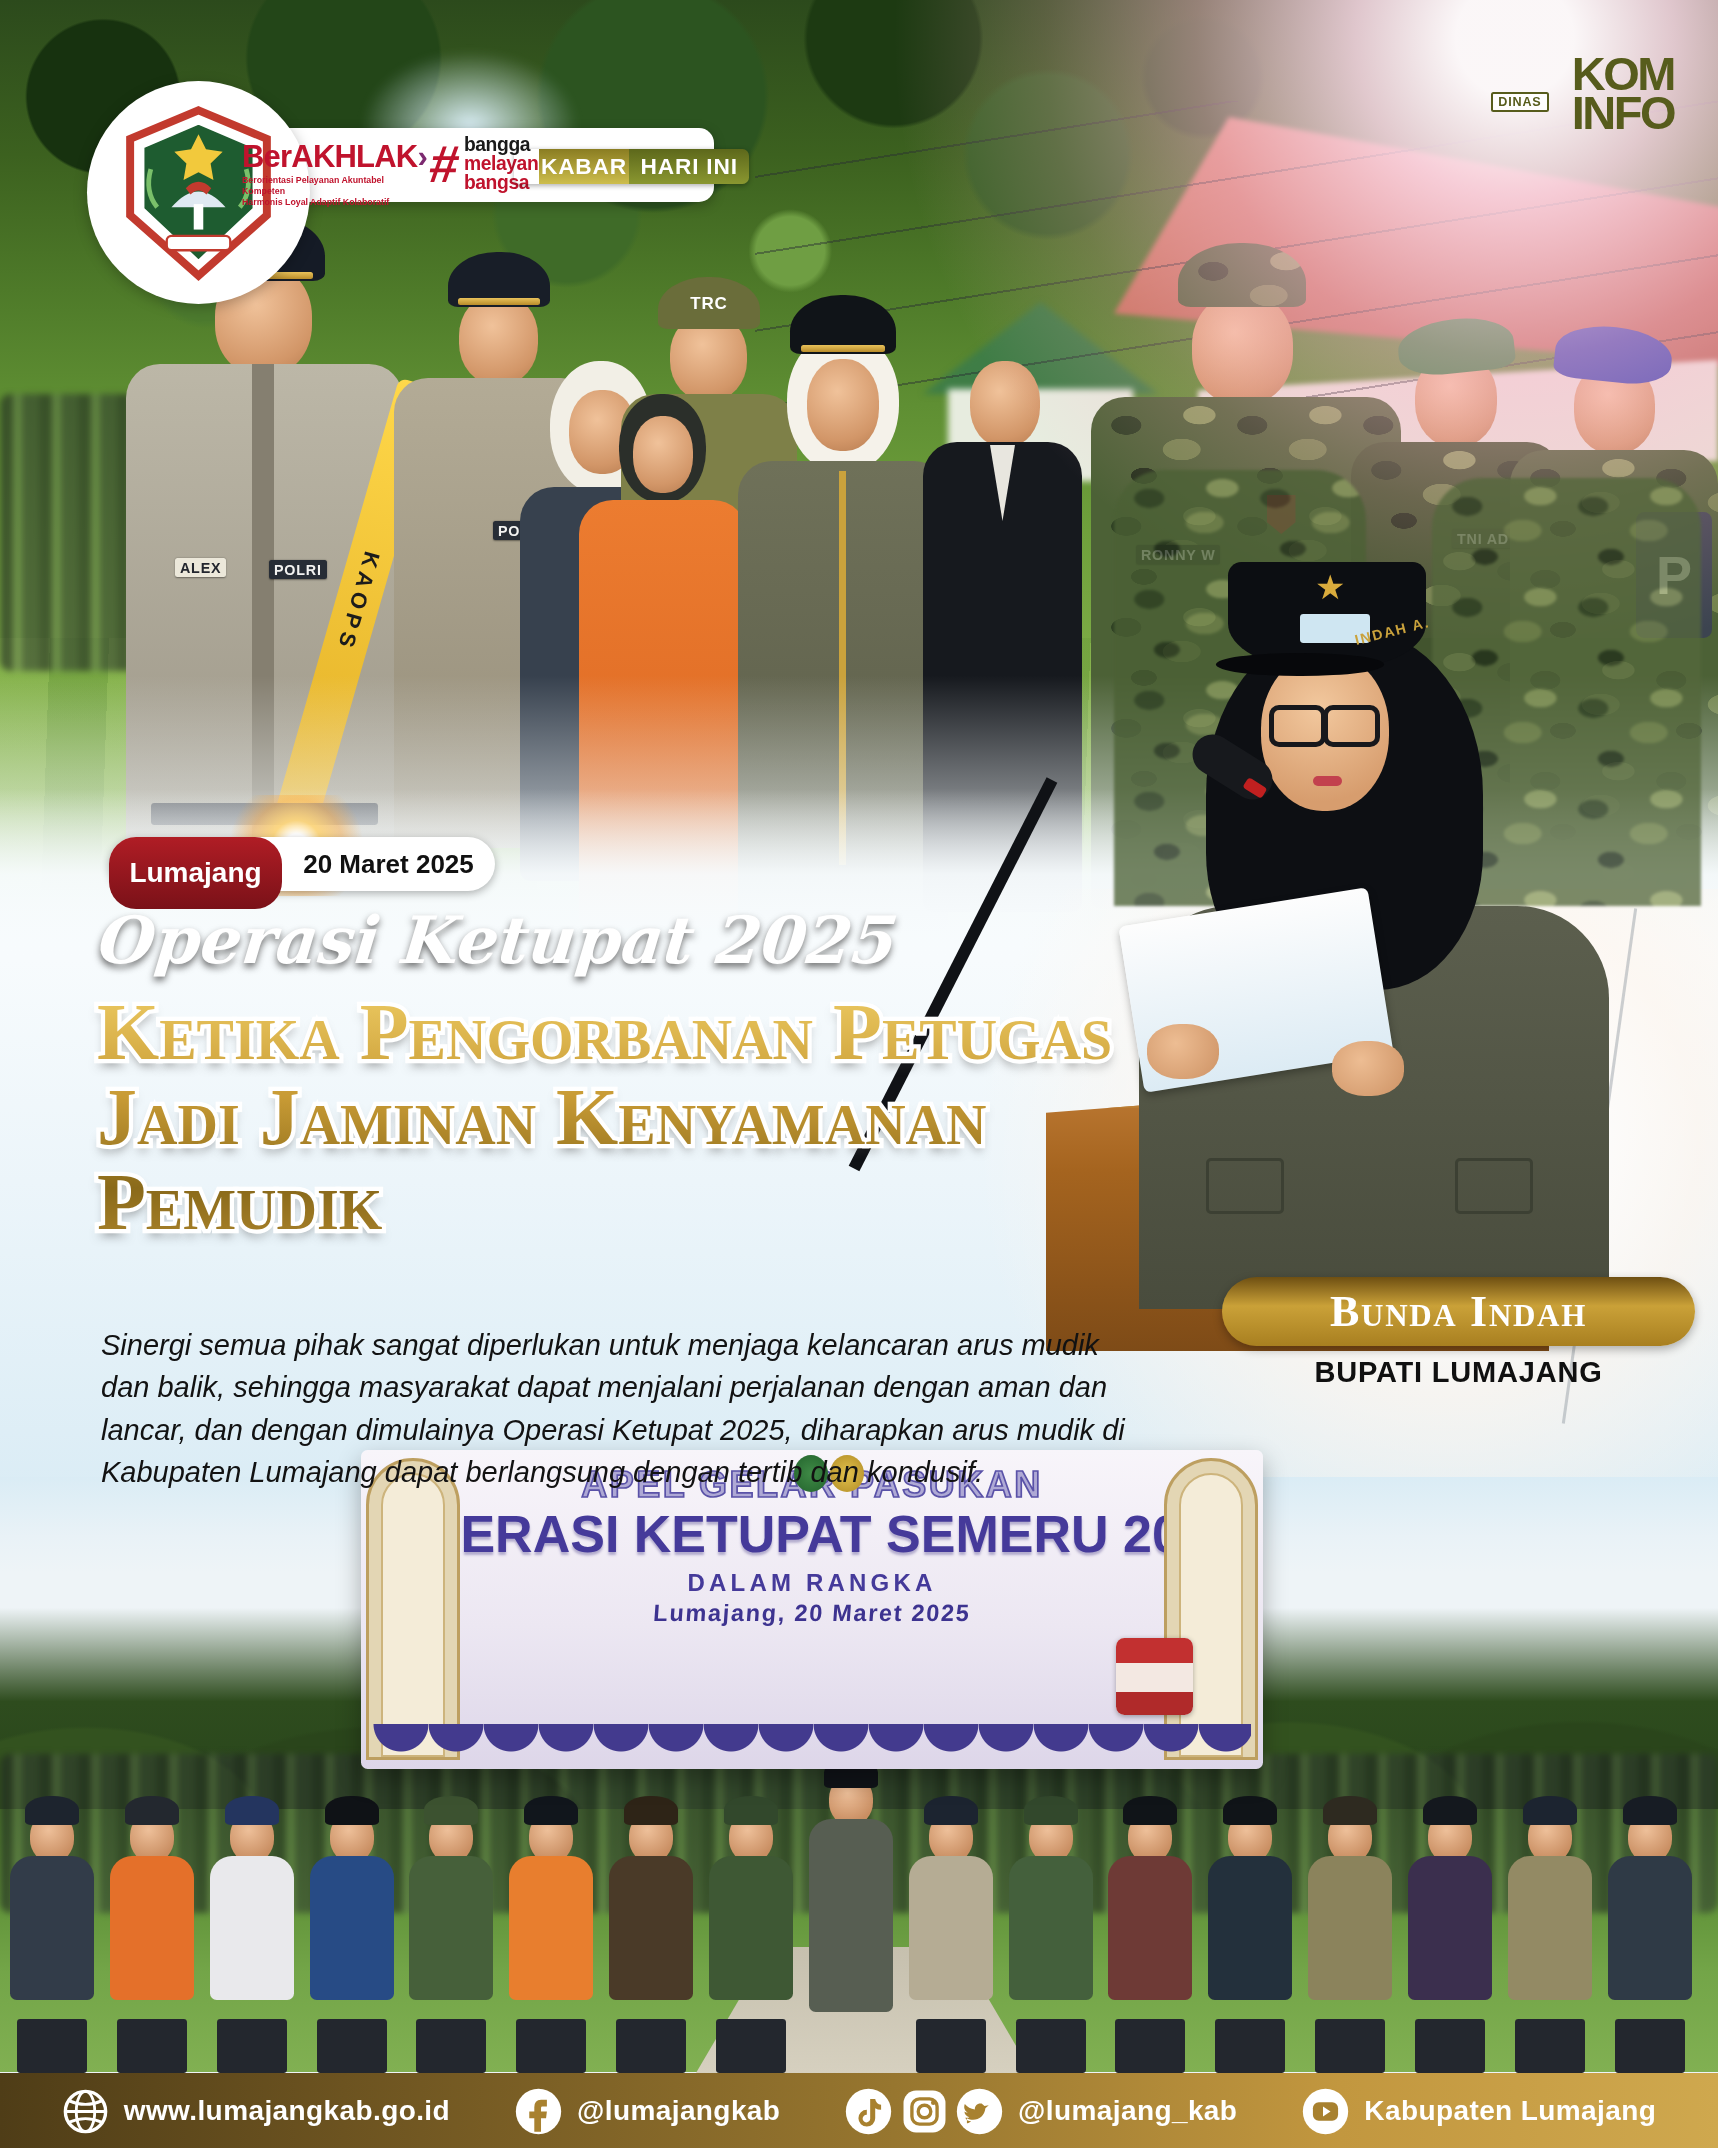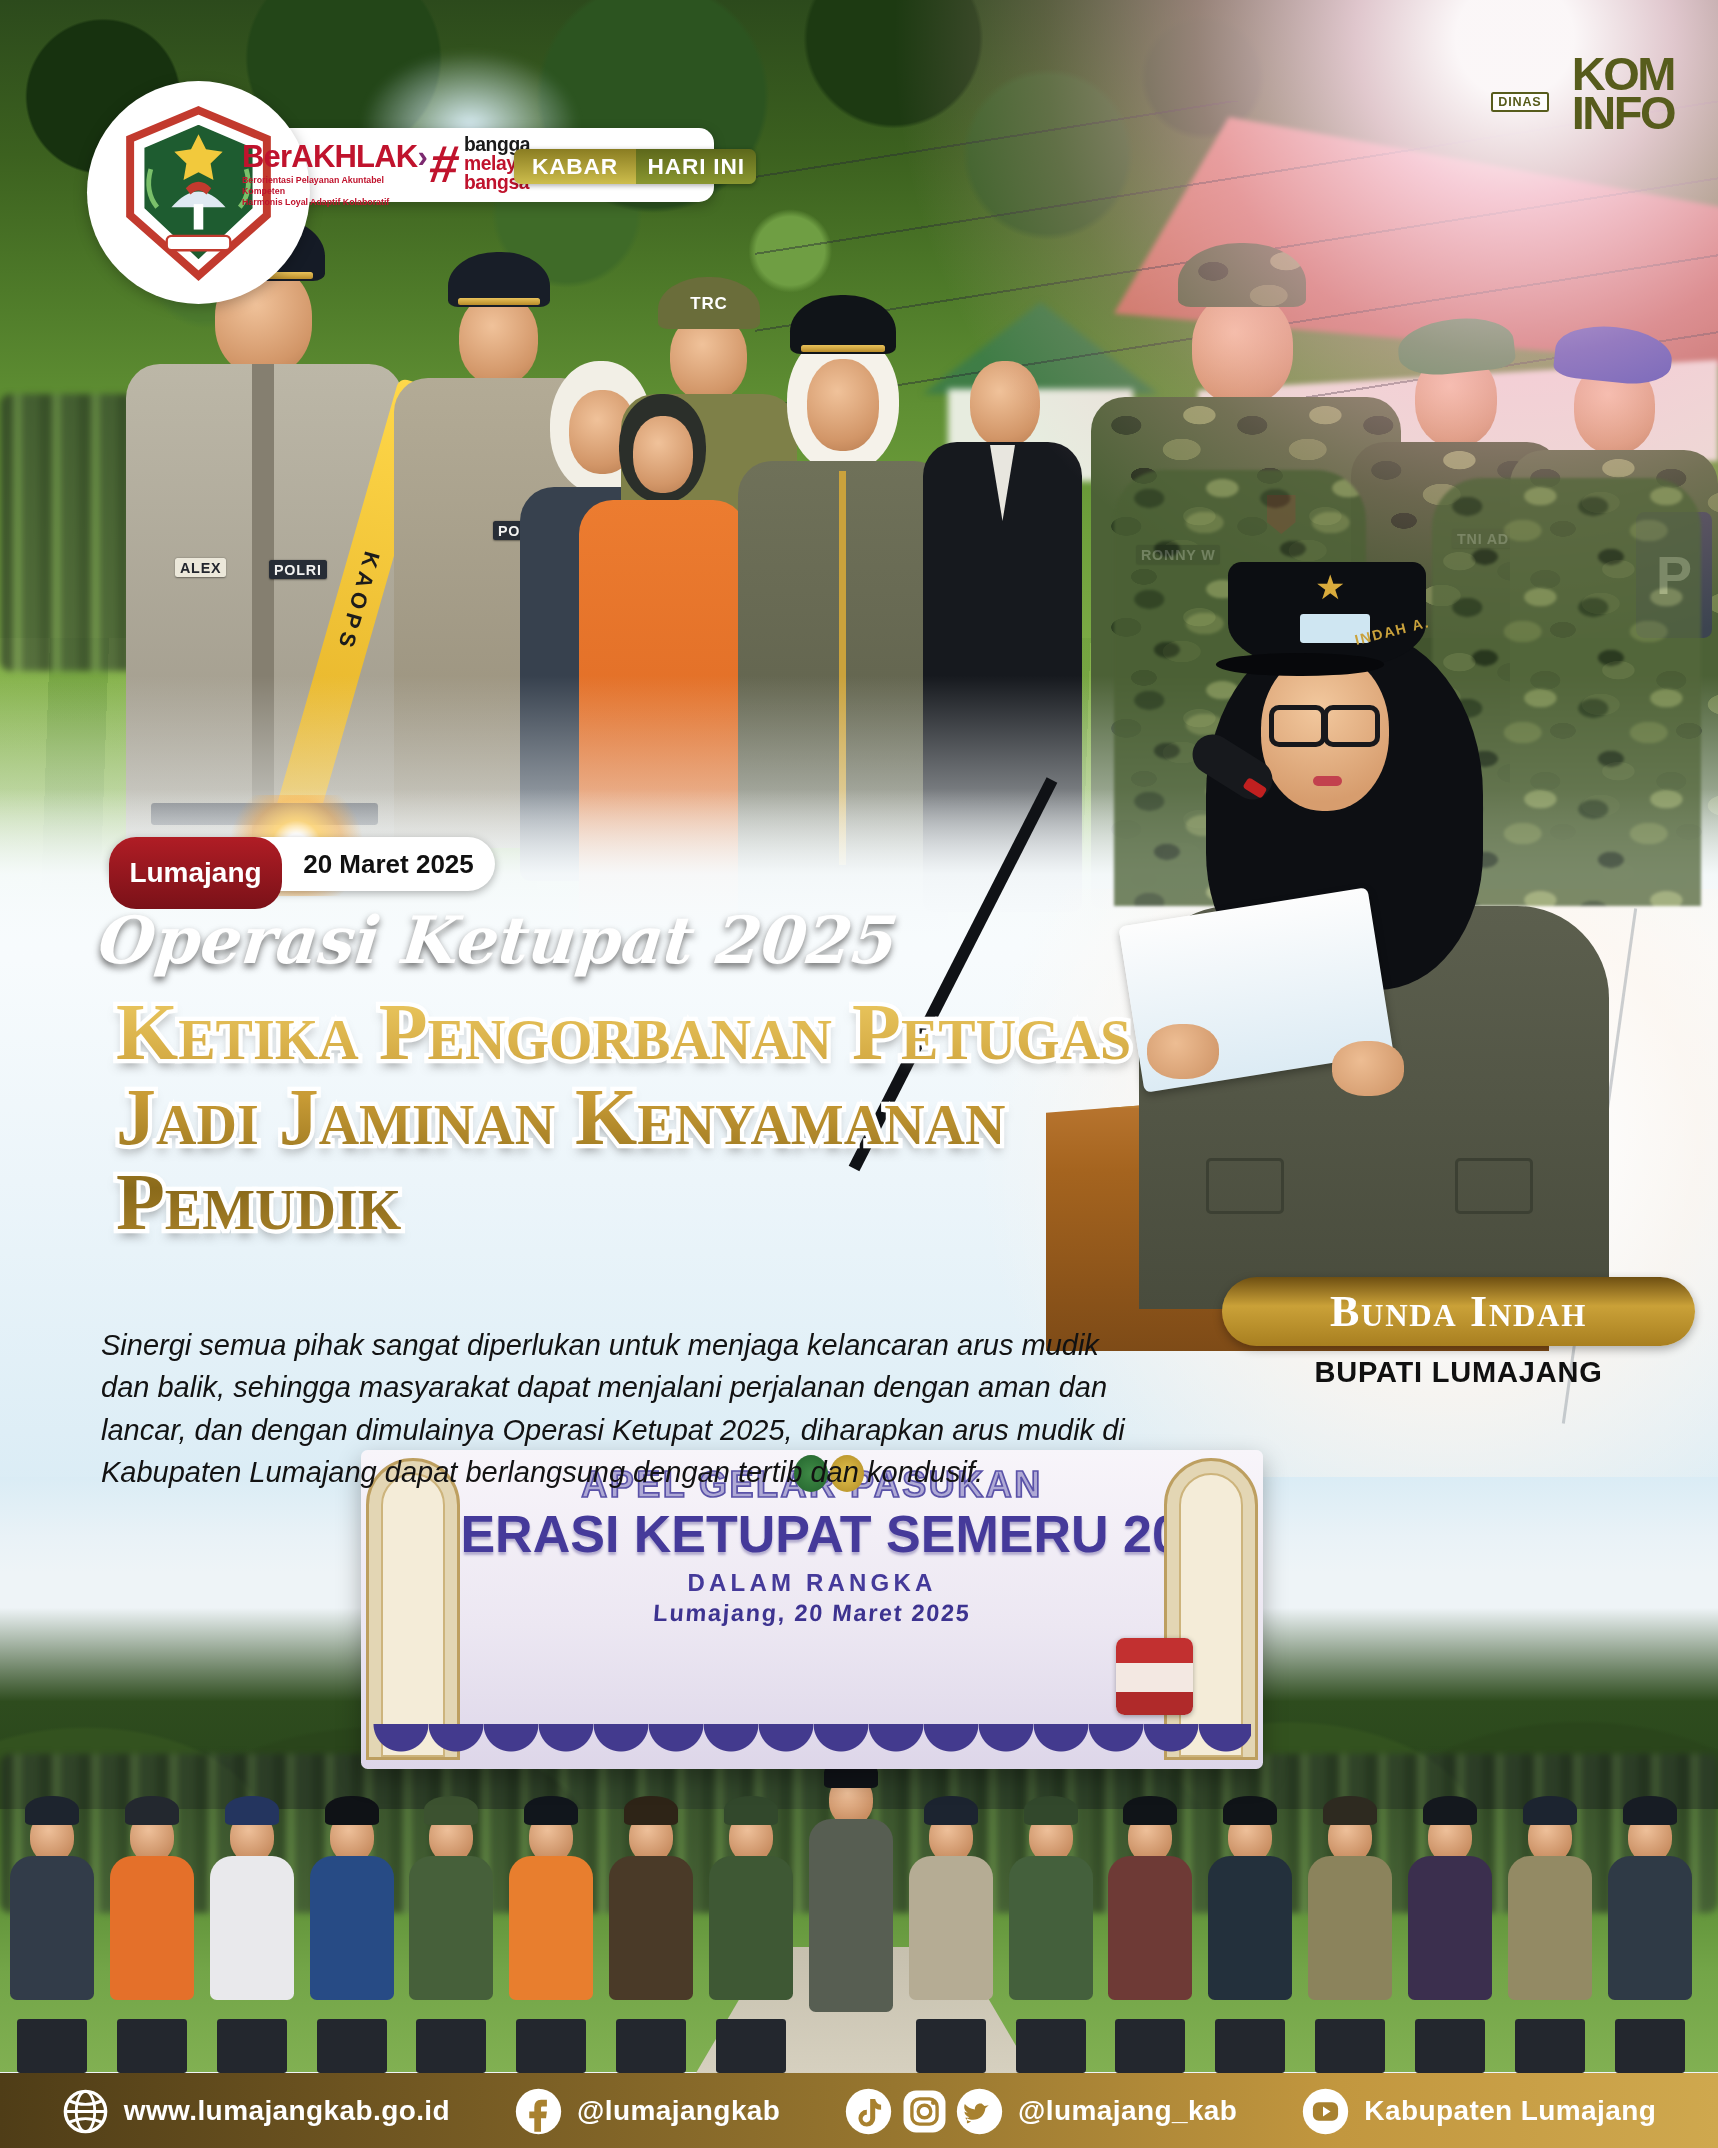--- a/index.html
+++ b/index.html
@@ -67,21 +67,21 @@
   .berakhlak .t{font:800 31px/1 "Liberation Sans",sans-serif;color:#c0132d;letter-spacing:-0.8px;}
   .berakhlak .t .arrow{color:#7c2a70;}
   .berakhlak .s{font:700 8.8px/1.25 "Liberation Sans",sans-serif;color:#c0132d;margin-top:3.4px;}
   .bangga{position:absolute;left:430px;top:136px;display:flex;align-items:center;}
   .bangga .hash{font:900 52px/0.9 "Liberation Sans",sans-serif;color:#c0132d;transform:skewX(-8deg);}
   .bangga .words{margin-left:5px;font:800 19.3px/0.98 "Liberation Sans",sans-serif;letter-spacing:-0.4px;}
   .bangga .w1{color:#1a1a1a;} .bangga .w2,.bangga .w3{color:#c0132d;}
   .kabar{position:absolute;left:514px;top:149px;height:35px;display:flex;border-radius:6.7px;overflow:hidden;
     box-shadow:0 1.7px 5px rgba(0,0,0,.3);}
   .kabar .k1{background:linear-gradient(180deg,#8a7d22,#cdbd4c);color:#fff;font:700 22.7px/35px "Liberation Sans",sans-serif;
-    padding:0 18px;letter-spacing:0.8px;}
+    padding:0 2px;letter-spacing:0.8px;margin-left:25px;}
   .kabar .k2{background:linear-gradient(180deg,#5d681b,#8a9730);color:#fff;font:800 22.7px/35px "Liberation Sans",sans-serif;
     padding:0 11.7px;letter-spacing:0.8px;}
   .kominfo{position:absolute;right:44px;top:55px;width:176px;color:#575c1c;}
   .kominfo .kom{font:900 47px/0.82 "Liberation Sans",sans-serif;letter-spacing:-2.5px;text-align:right;}
   .kominfo .dinas{position:absolute;left:-6.7px;top:37px;background:rgba(255,255,255,.85);border:2.5px solid #575c1c;
     color:#575c1c;font:800 12.6px/1 "Liberation Sans",sans-serif;padding:1.7px 5px;border-radius:2.5px;letter-spacing:0.8px;}
 
   
   .mid-bg{position:absolute;left:0;top:789px;width:1718px;height:713px;
     background:linear-gradient(180deg,rgba(246,251,253,0) 0%,rgba(248,252,254,.9) 12%,#f7fbfd 24%,#ecf5fa 55%,#daecf5 100%);}
@@ -98,21 +98,21 @@
   .meta-date{position:absolute;left:173px;top:0;width:213px;height:54px;display:flex;align-items:center;justify-content:center;
     font:700 26px/1 "Liberation Sans",sans-serif;color:#111;}
   .badge-flare{position:absolute;left:225px;top:795px;width:143px;height:101px;
     background:radial-gradient(circle at 50% 50%,#fff 0 11.7px,rgba(255,214,120,.9) 25px,rgba(255,170,60,.45) 46px,transparent 67px);}
 
   .script-title{position:absolute;left:99px;top:905px;width:1007px;
     font:700 italic 65px/1.1 "DejaVu Serif",serif;color:#fff;transform:skewX(-6deg);
     text-shadow:0 4.2px 7.6px rgba(40,40,40,.65),0 0 1.7px rgba(255,255,255,.9);}
   .headline{position:absolute;left:97px;top:990px;width:1141px;
     font-family:"Liberation Serif",serif;font-weight:700;font-size:80px;line-height:1.06;
-    font-variant:small-caps;letter-spacing:0px;margin-left:19px;}
+    font-variant:small-caps;letter-spacing:0px;}
   .headline .layer{position:absolute;left:0;top:0;width:100%;}
   .headline .outline{-webkit-text-stroke:8.4px #ffffff;color:#fff;
     text-shadow:0 6.7px 10px rgba(70,70,70,.5);}
   .headline .fill{position:relative;background:linear-gradient(180deg,#ecc961 0%,#c89b35 42%,#8a6a1a 78%,#a9822a 100%);
     -webkit-background-clip:text;background-clip:text;color:transparent;}
   .para{position:absolute;left:101px;width:1032px;font:italic 700 29px/1.46 "Liberation Sans",sans-serif;color:#121212;
     font-weight:500;}
   .p1{top:1173px;} .p2{top:1324px;}
 
   

